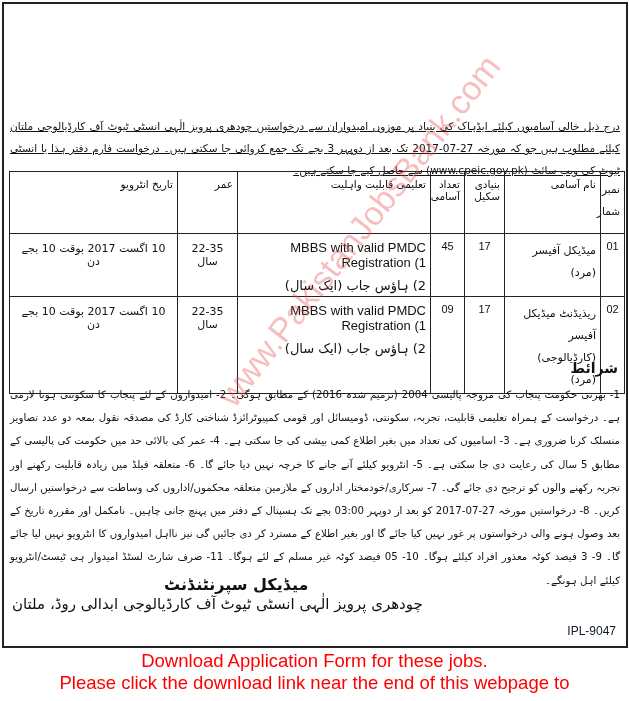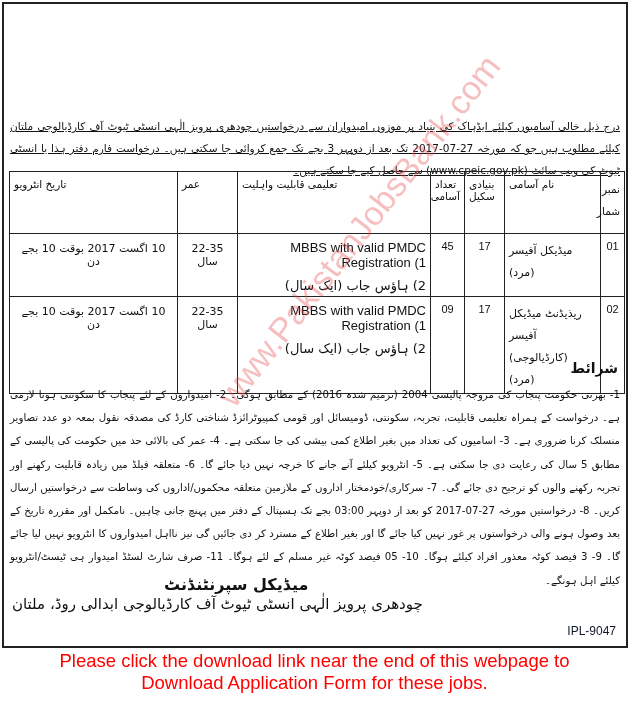--- a/index.html
+++ b/index.html
@@ -17,22 +17,22 @@
   .c-no { width: 24px; }
   .c-name { width: 96px; }
   .c-scale { width: 40px; }
   .c-count { width: 34px; }
   .c-qual { width: 193px; }
   .c-age { width: 60px; }
   .c-date { width: auto; }
   .num { font-family: "Liberation Sans", sans-serif; font-size: 14px; text-align: center; direction: ltr; margin-top: 32px; }
   .qual-en { font-family: "Liberation Sans", sans-serif; font-size: 13px; direction: ltr; text-align: right; display: block; }
   .qual-ur { display: block; text-align: right; font-size: 13px; margin-top: 8px; }
-  .cell-ur { text-align: left; font-size: 11px; line-height: 22px; }
-  .cell-center { text-align: left; }
+  .cell-ur { text-align: right; font-size: 11px; line-height: 22px; }
+  .cell-center { text-align: right; }
   .age { text-align: center; font-size: 12px; padding-top: 8px !important; }
   .date { text-align: center; font-size: 11px; padding-top: 8px !important; }
 
   .cond-head { position: absolute; right: 8px; top: 356px; font-size: 14px; font-weight: bold; }
   .conditions { position: absolute; left: 6px; right: 6px; top: 379px; font-size: 10.2px; line-height: 23.2px; text-align: justify; }
 
   .sig-title { position: absolute; left: 160px; top: 571px; font-size: 16px; font-weight: bold; }
   .sig-org { position: absolute; left: 8px; top: 591px; font-size: 15px; font-weight: normal; }
   .ref { position: absolute; right: 10px; top: 620px; font-family: "Liberation Sans", sans-serif; font-size: 12px; color: #0f172a; }
 
@@ -97,15 +97,15 @@
   <div class="conditions urdu">1- بھرتی حکومت پنجاب کی مروجہ پالیسی 2004 (ترمیم شدہ 2016) کے مطابق ہوگی۔ 2- امیدواروں کے لئے پنجاب کا سکونتی ہونا لازمی ہے۔ درخواست کے ہمراہ تعلیمی قابلیت، تجربہ، سکونتی، ڈومیسائل اور قومی کمپیوٹرائزڈ شناختی کارڈ کی مصدقہ نقول بمعہ دو عدد تصاویر منسلک کرنا ضروری ہے۔ 3- اسامیوں کی تعداد میں بغیر اطلاع کمی بیشی کی جا سکتی ہے۔ 4- عمر کی بالائی حد میں حکومت کی پالیسی کے مطابق 5 سال کی رعایت دی جا سکتی ہے۔ 5- انٹرویو کیلئے آنے جانے کا خرچہ نہیں دیا جائے گا۔ 6- متعلقہ فیلڈ میں زیادہ قابلیت رکھنے اور تجربہ رکھنے والوں کو ترجیح دی جائے گی۔ 7- سرکاری/خودمختار اداروں کے ملازمین متعلقہ محکموں/اداروں کی وساطت سے درخواستیں ارسال کریں۔ 8- درخواستیں مورخہ 27-07-2017 کو بعد از دوپہر 03:00 بجے تک ہسپتال کے دفتر میں پہنچ جانی چاہیں۔ نامکمل اور مقررہ تاریخ کے بعد وصول ہونے والی درخواستوں پر غور نہیں کیا جائے گا اور بغیر اطلاع کے مسترد کر دی جائیں گی نیز نااہل امیدواروں کا انٹرویو نہیں لیا جائے گا۔ 9- 3 فیصد کوٹہ معذور افراد کیلئے ہوگا۔ 10- 05 فیصد کوٹہ غیر مسلم کے لئے ہوگا۔ 11- صرف شارٹ لسٹڈ امیدوار ہی ٹیسٹ/انٹرویو کیلئے اہل ہونگے۔</div>
 
   <div class="sig-title urdu">میڈیکل سپرنٹنڈنٹ</div>
   <div class="sig-org urdu">چودھری پرویز الٰہی انسٹی ٹیوٹ آف کارڈیالوجی ابدالی روڈ، ملتان</div>
   <div class="ref">IPL-9047</div>
 </div>
 
 <div class="watermark">www.PakistanJobsBank.com</div>
 
 <div class="download-note">
+  <div>Download Application Form for these jobs.</div>
   <div>Please click the download link near the end of this webpage to</div>
-  <div>Download Application Form for these jobs.</div>
 </div>
 
 </body></html>

